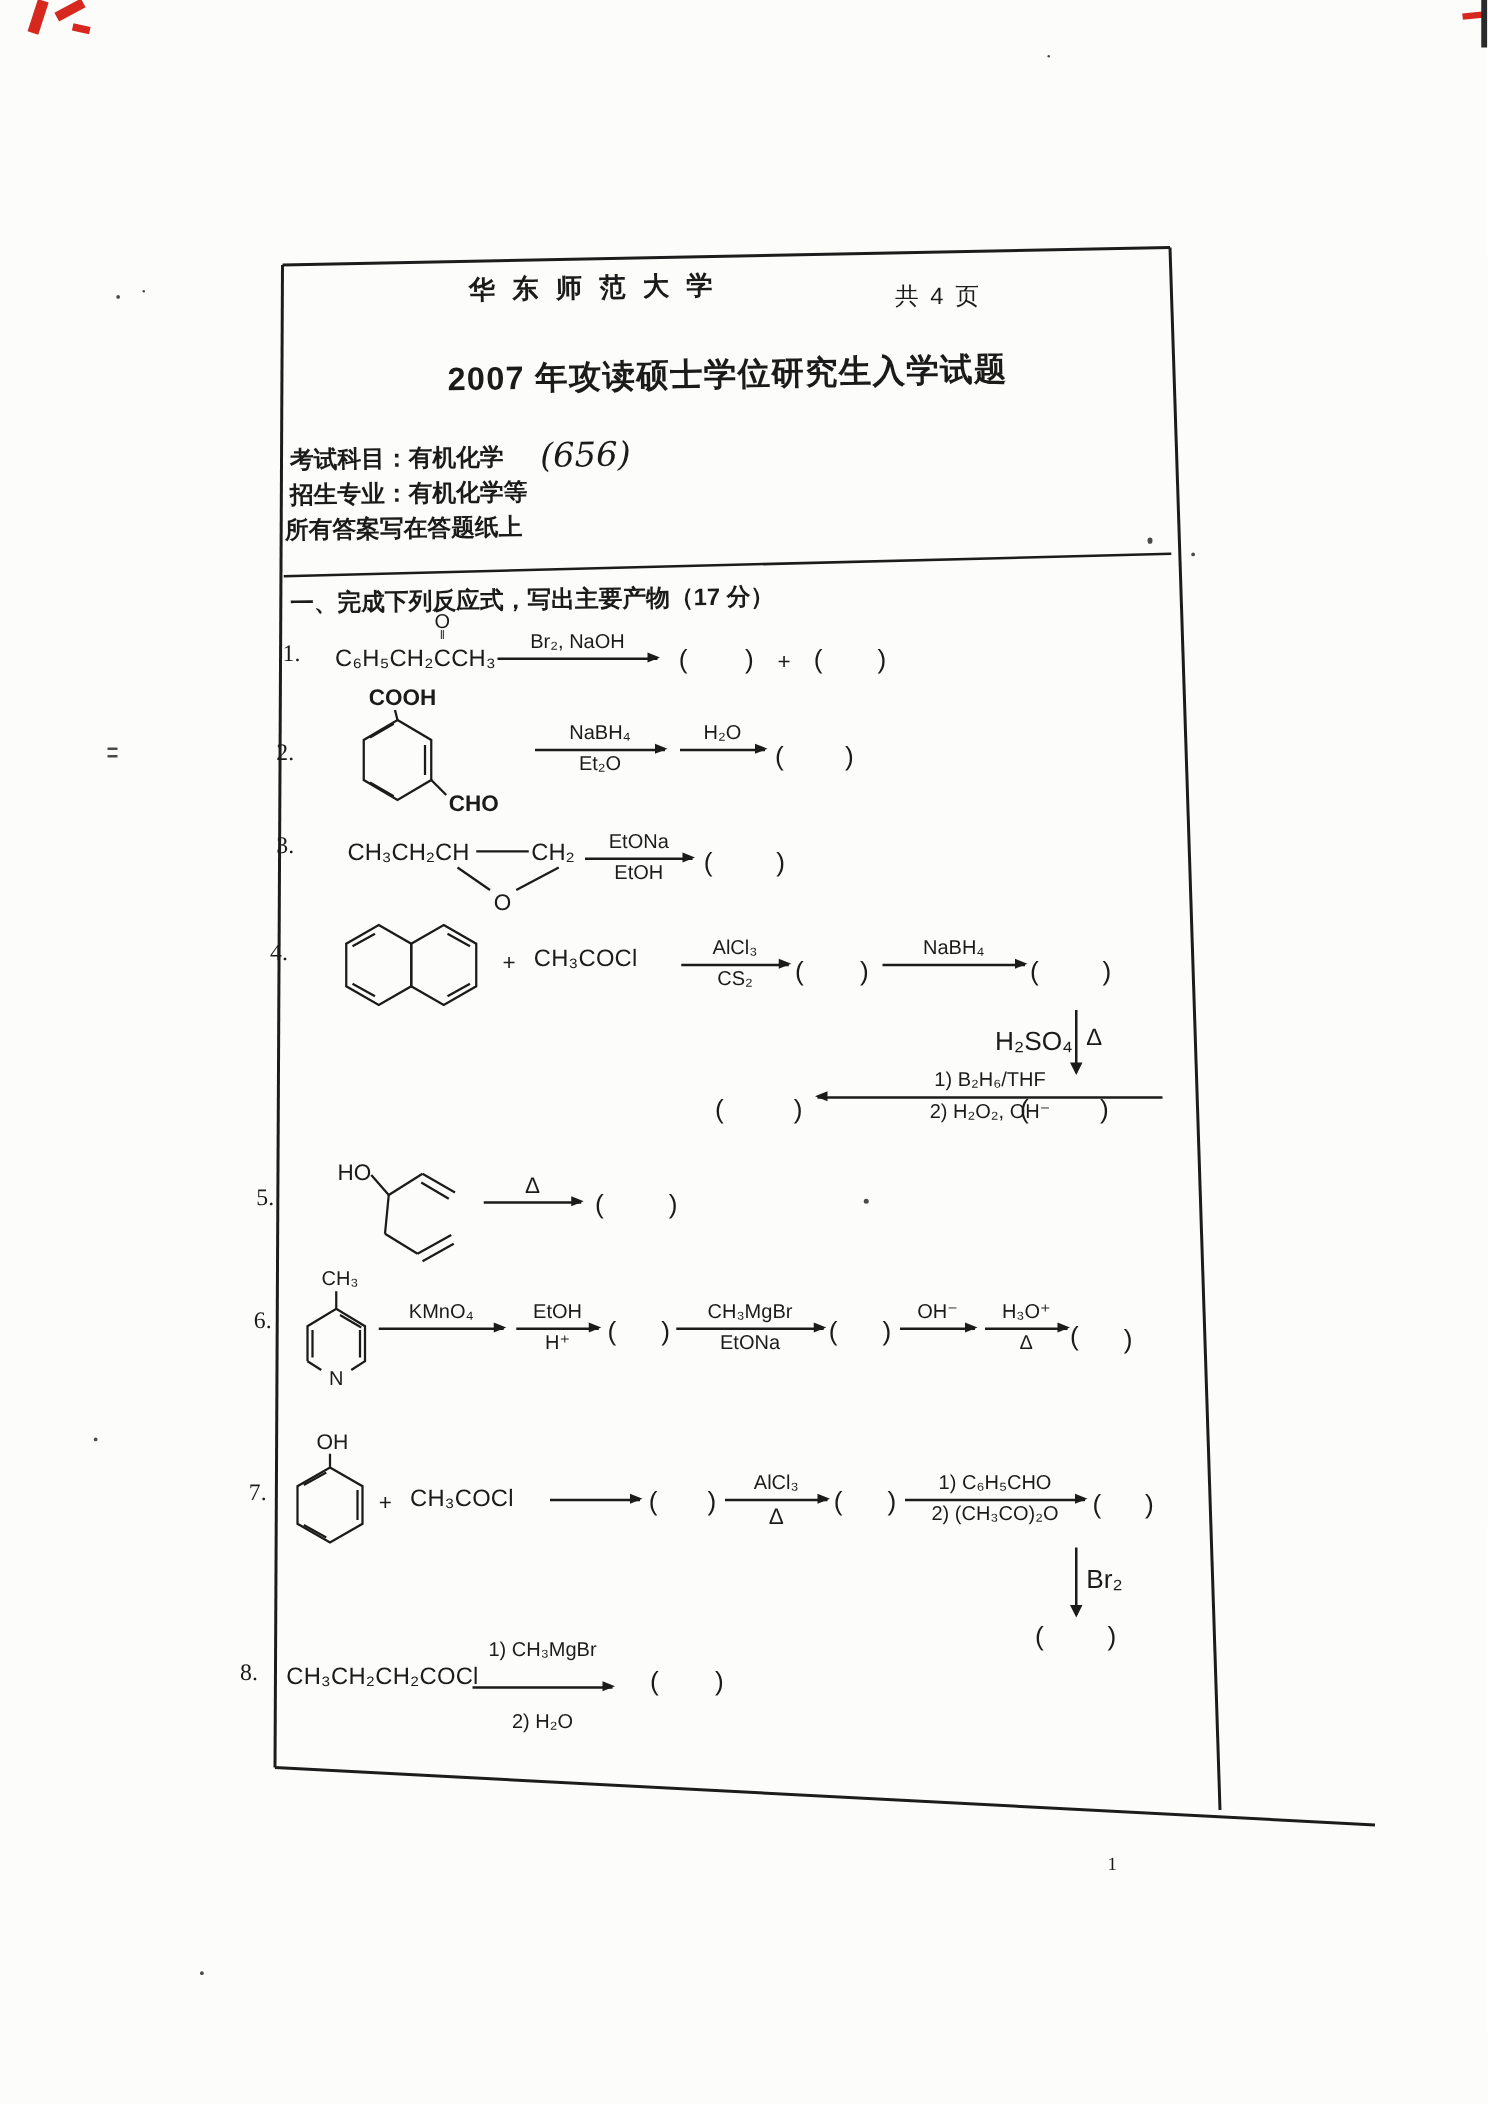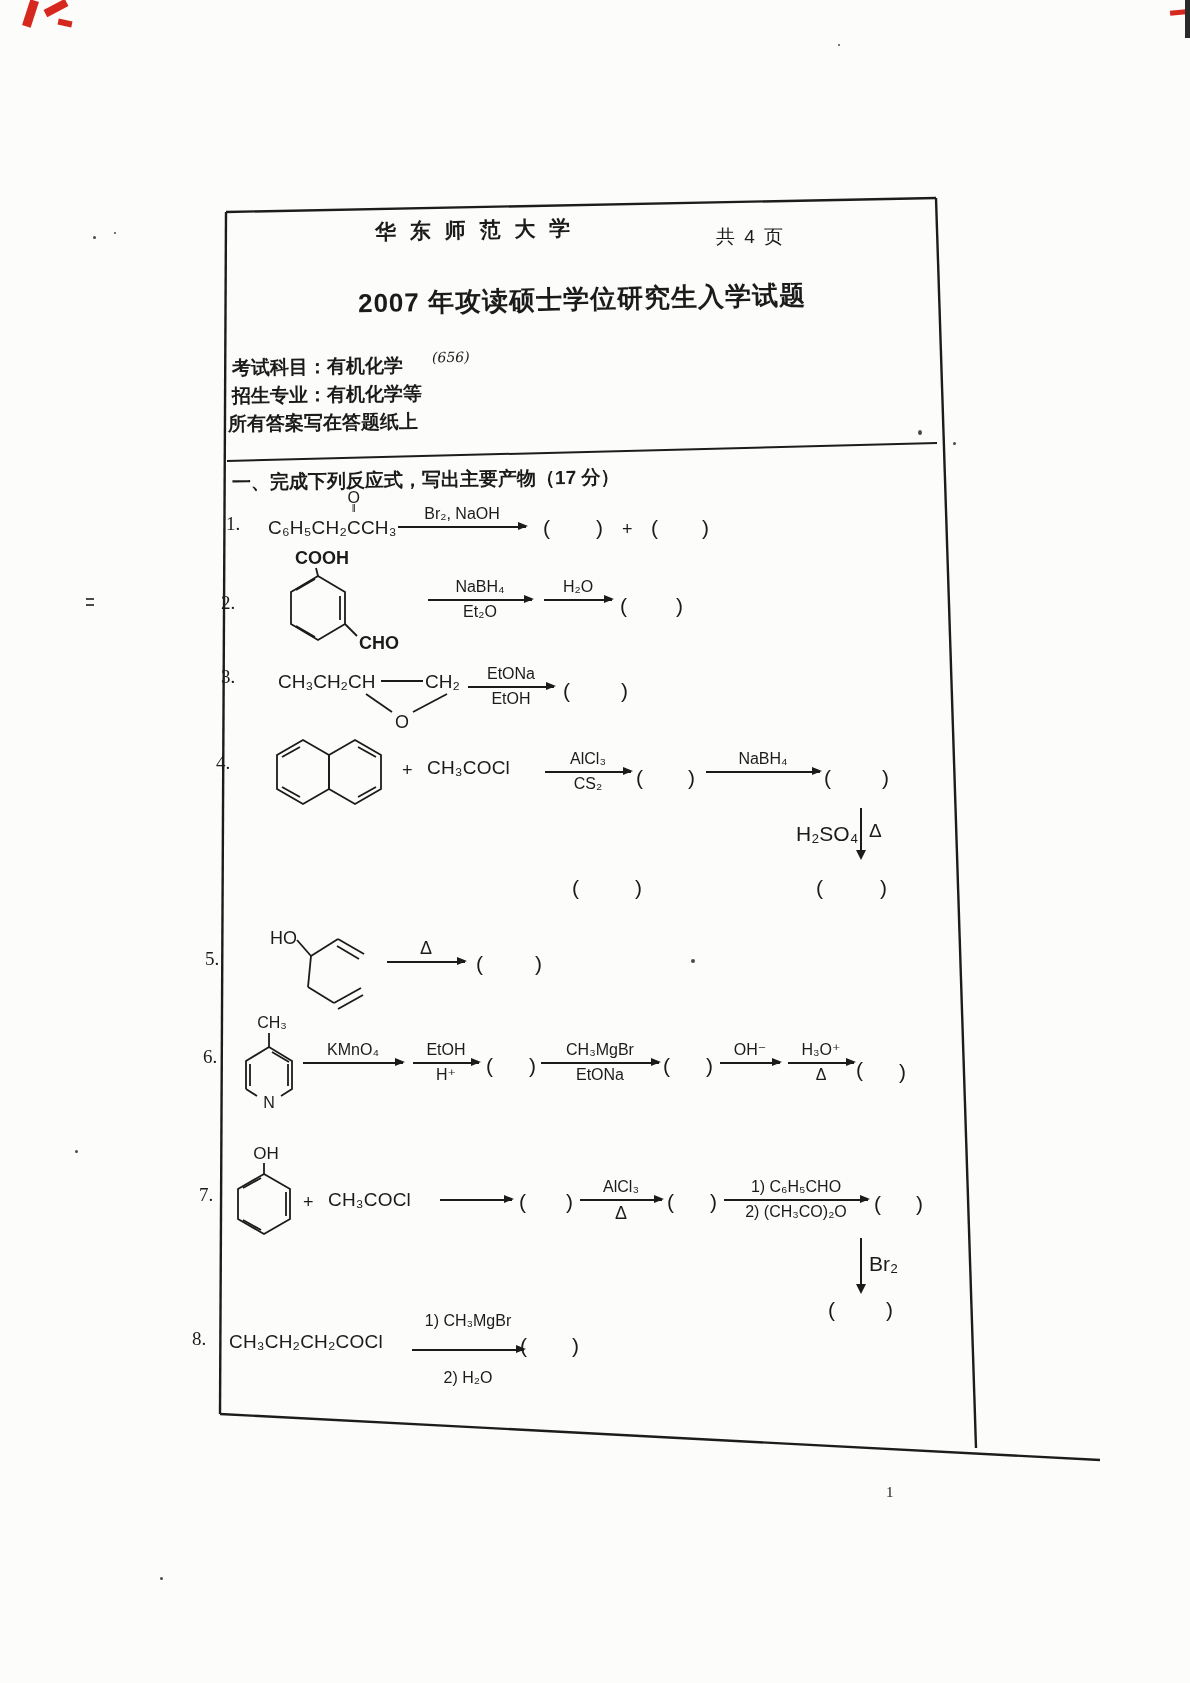--- a/index.html
+++ b/index.html
@@ -29,21 +29,21 @@
        border-top:10px solid #1b1b1b;border-left:5px solid transparent;border-right:5px solid transparent;}
   .vlab{position:absolute;font-size:21px;white-space:nowrap;}
   
   .carb{position:relative;display:inline-block;}
   .carb .co{position:absolute;left:50%;transform:translateX(-50%);top:-28px;font-style:normal;font-size:16px;}
   .carb .cd{position:absolute;left:50%;transform:translateX(-50%);top:-14px;font-style:normal;font-size:10px;letter-spacing:0;}
   
   .dot{position:absolute;background:#4a4a4a;border-radius:50%;}
   .redmark{position:absolute;background:#d6281e;}
   .sliver{position:absolute;background:#2a2a2a;}
-  .note{position:absolute;font-family:"DejaVu Serif",serif;font-style:italic;font-size:14px;white-space:nowrap;}
+  .note{position:absolute;font-family:"DejaVu Serif",serif;font-style:italic;font-size:27px;white-space:nowrap;}
   svg text{font-family:"Liberation Sans","DejaVu Sans",sans-serif;fill:#1b1b1b;}
 </style>
 </head>
 <body>
 
 <div class="canvas">
 
   <div class="redmark" style="left:26px;top:0;width:9px;height:27px;transform:rotate(18deg);"></div>
   <div class="redmark" style="left:44px;top:4px;width:24px;height:8px;transform:rotate(-28deg);"></div>
   <div class="redmark" style="left:58px;top:20px;width:14px;height:6px;transform:rotate(12deg);"></div>
@@ -195,20 +195,25 @@
   </div>
   <span class="pr" style="left:824px;top:766px;">(</span>
   <span class="pr" style="left:882px;top:766px;">)</span>
 
   <div class="varw" style="left:860px;top:808px;height:50px;"></div>
   <span class="vlab" style="left:796px;top:822px;">H₂SO₄</span>
   <span class="vlab" style="left:869px;top:820px;font-size:19px;">Δ</span>
 
   <span class="pr" style="left:572px;top:876px;">(</span>
   <span class="pr" style="left:635px;top:876px;">)</span>
+  <div class="arw rev" style="left:654px;top:856px;width:276px;">
+    <span class="top">1) B₂H₆/THF</span>
+    <span class="shaft"></span>
+    <span class="bot">2) H₂O₂, OH⁻</span>
+  </div>
   <span class="pr" style="left:816px;top:876px;">(</span>
   <span class="pr" style="left:880px;top:876px;">)</span>
 
   <div class="pnum" style="left:205px;top:948px;">5.</div>
   <div class="arw" style="left:387px;top:938px;width:78px;">
     <span class="top" style="font-size:18px;">Δ</span>
     <span class="shaft"></span>
   </div>
   <span class="pr" style="left:476px;top:952px;">(</span>
   <span class="pr" style="left:535px;top:952px;">)</span>
@@ -267,21 +272,21 @@
   <span class="pr" style="left:874px;top:1192px;">(</span>
   <span class="pr" style="left:916px;top:1192px;">)</span>
 
   <div class="varw" style="left:860px;top:1238px;height:54px;"></div>
   <span class="vlab" style="left:869px;top:1252px;">Br₂</span>
   <span class="pr" style="left:828px;top:1298px;">(</span>
   <span class="pr" style="left:886px;top:1298px;">)</span>
 
   <div class="pnum" style="left:192px;top:1328px;">8.</div>
   <div class="chem" style="left:229px;top:1331px;">CH₃CH₂CH₂COCl</div>
-  <div class="arw" style="left:412px;top:1312px;width:112px;gap:16px;">
+  <div class="arw" style="left:378px;top:1312px;width:112px;gap:16px;">
     <span class="top">1) CH₃MgBr</span>
     <span class="shaft"></span>
     <span class="bot">2) H₂O</span>
   </div>
   <span class="pr" style="left:520px;top:1334px;">(</span>
   <span class="pr" style="left:572px;top:1334px;">)</span>
 
   <div class="abs" style="left:886px;top:1484px;font-size:15px;font-family:'Liberation Serif',serif;">1</div>
 </div>
 

